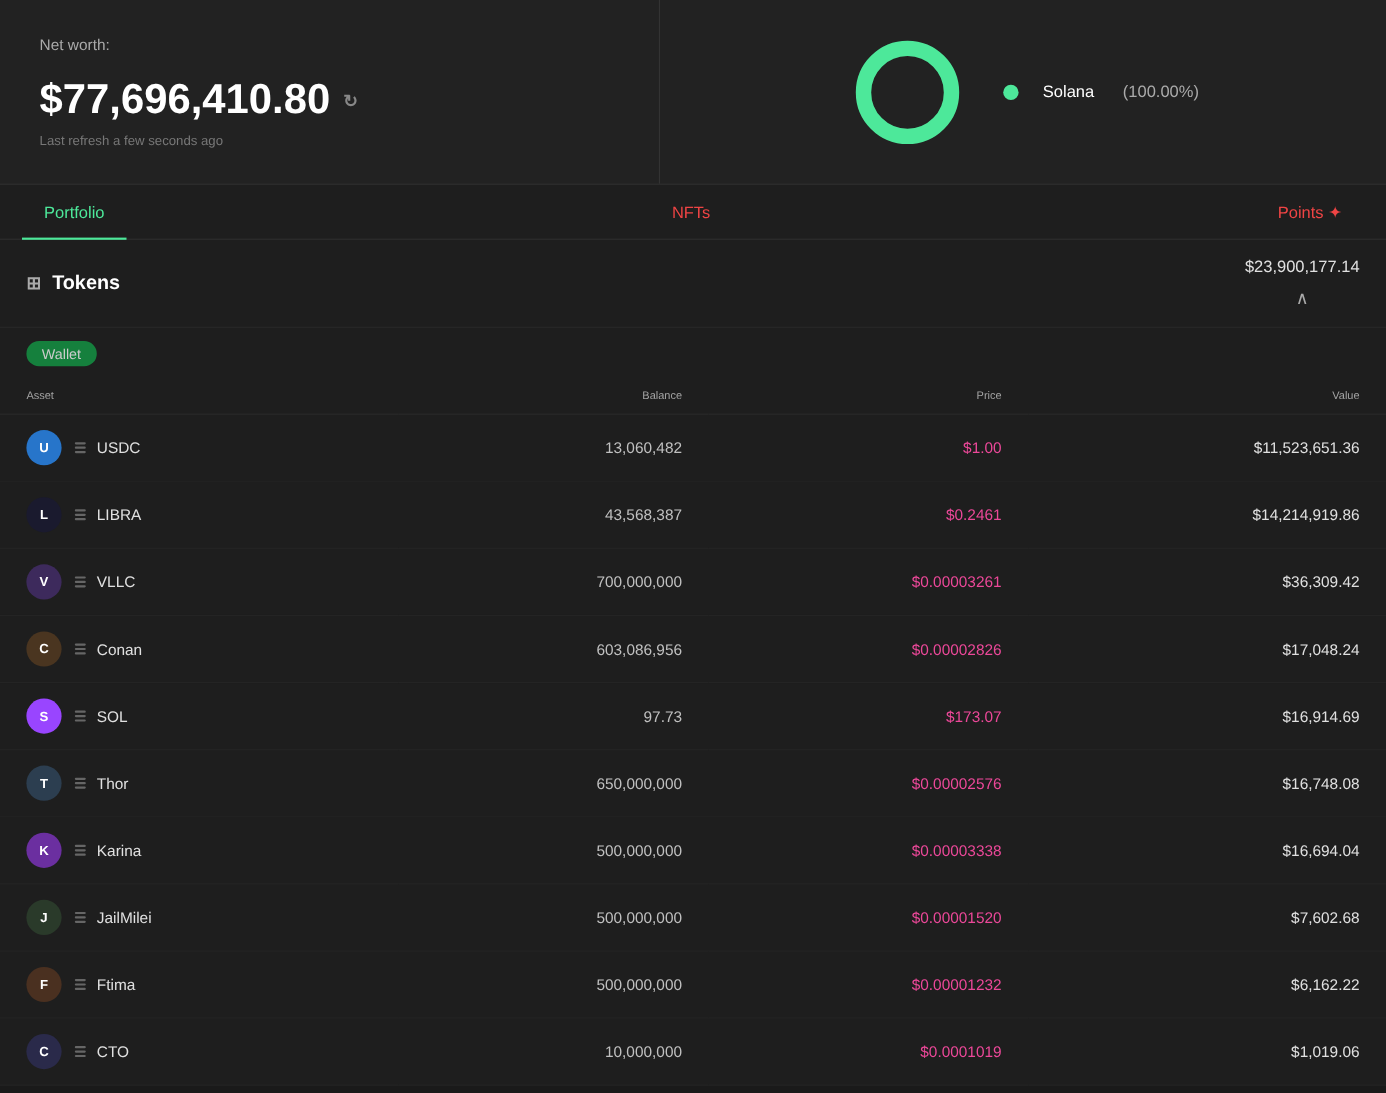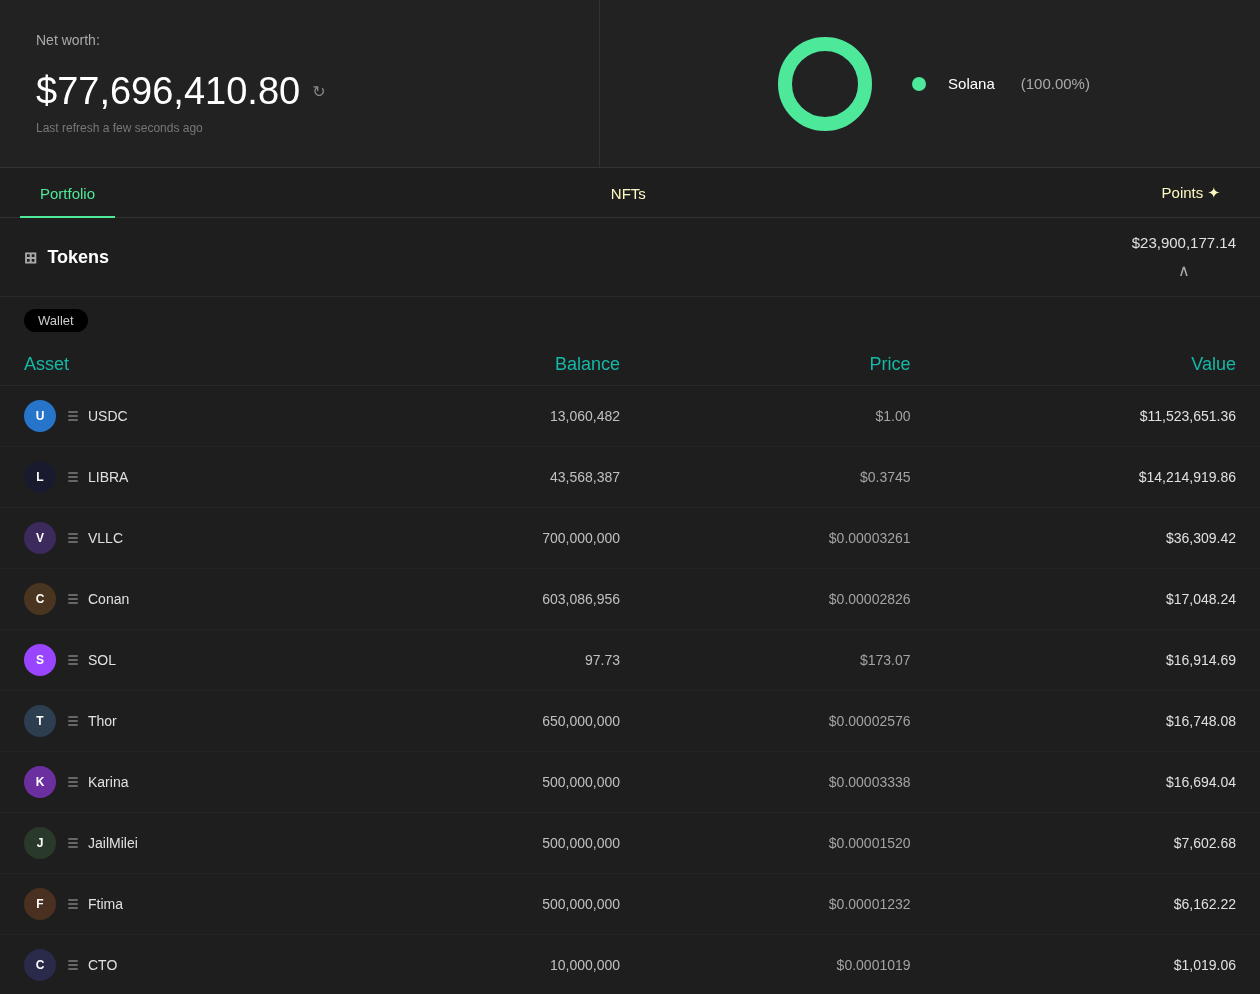--- a/index.html
+++ b/index.html
@@ -26,21 +26,21 @@
     }
 
     .net-worth-label {
       font-size: 14px;
       color: #aaa;
       margin-bottom: 22px;
     }
 
     .net-worth-value {
       font-size: 38px;
-      font-weight: 400;
+      font-weight: 700;
       color: #fff;
       display: flex;
       align-items: center;
       gap: 12px;
     }
 
     .refresh-icon {
       font-size: 16px;
       color: #888;
       cursor: pointer;
@@ -105,21 +105,21 @@
       display: flex;
       align-items: center;
       border-bottom: 1px solid #333;
       justify-content: space-between;
     }
 
     .tab {
       padding: 16px 20px 14px;
       cursor: pointer;
       font-size: 15px;
-      color: #fef9c3;
+      color: #ef4444;
       border-bottom: 2px solid transparent;
       margin-bottom: -1px;
     }
 
     .tab.active {
       color: #4de89a;
       border-bottom: 2px solid #4de89a;
     }
 
     
@@ -165,38 +165,38 @@
       cursor: pointer;
     }
 
     
     .wallet-badge-row {
       padding: 12px 24px;
     }
 
     .wallet-badge {
       display: inline-block;
-      background: #000000;
+      background: #15803d;
       color: #ccc;
       padding: 4px 14px;
       border-radius: 20px;
       font-size: 13px;
     }
 
     
     .token-table {
       width: 100%;
       border-collapse: collapse;
     }
 
     .token-table th {
       text-align: left;
       padding: 10px 24px;
-      color: #14b8a6;
-      font-size: 18px;
+      color: #a3a3a3;
+      font-size: 10px;
       font-weight: 400;
       border-bottom: 1px solid #2a2a2a;
     }
 
     .token-table th.right {
       text-align: right;
     }
 
     .token-table td {
       padding: 14px 24px;
@@ -245,21 +245,21 @@
     .token-name {
       font-weight: 500;
       color: #e0e0e0;
     }
 
     .balance-cell {
       color: #c0c0c0;
     }
 
     .price-cell {
-      color: #a3a3a3;
+      color: #ec4899;
     }
 
     .value-cell {
       color: #e0e0e0;
       font-weight: 500;
     }
 
     
     .stack-lines {
       display: flex;
@@ -368,21 +368,21 @@
           </div>
           <div class="stack-lines">
             <div class="stack-line"></div>
             <div class="stack-line"></div>
             <div class="stack-line"></div>
           </div>
           <span class="token-name">LIBRA</span>
         </div>
       </td>
       <td class="right balance-cell">43,568,387</td>
-      <td class="right price-cell">$0.3745</td>
+      <td class="right price-cell">$0.2461</td>
       <td class="right value-cell">$14,214,919.86</td>
     </tr>
         <tr>
       <td>
         <div class="asset-cell">
           <div class="token-icon icon-vllc">
             V
           </div>
           <div class="stack-lines">
             <div class="stack-line"></div>

